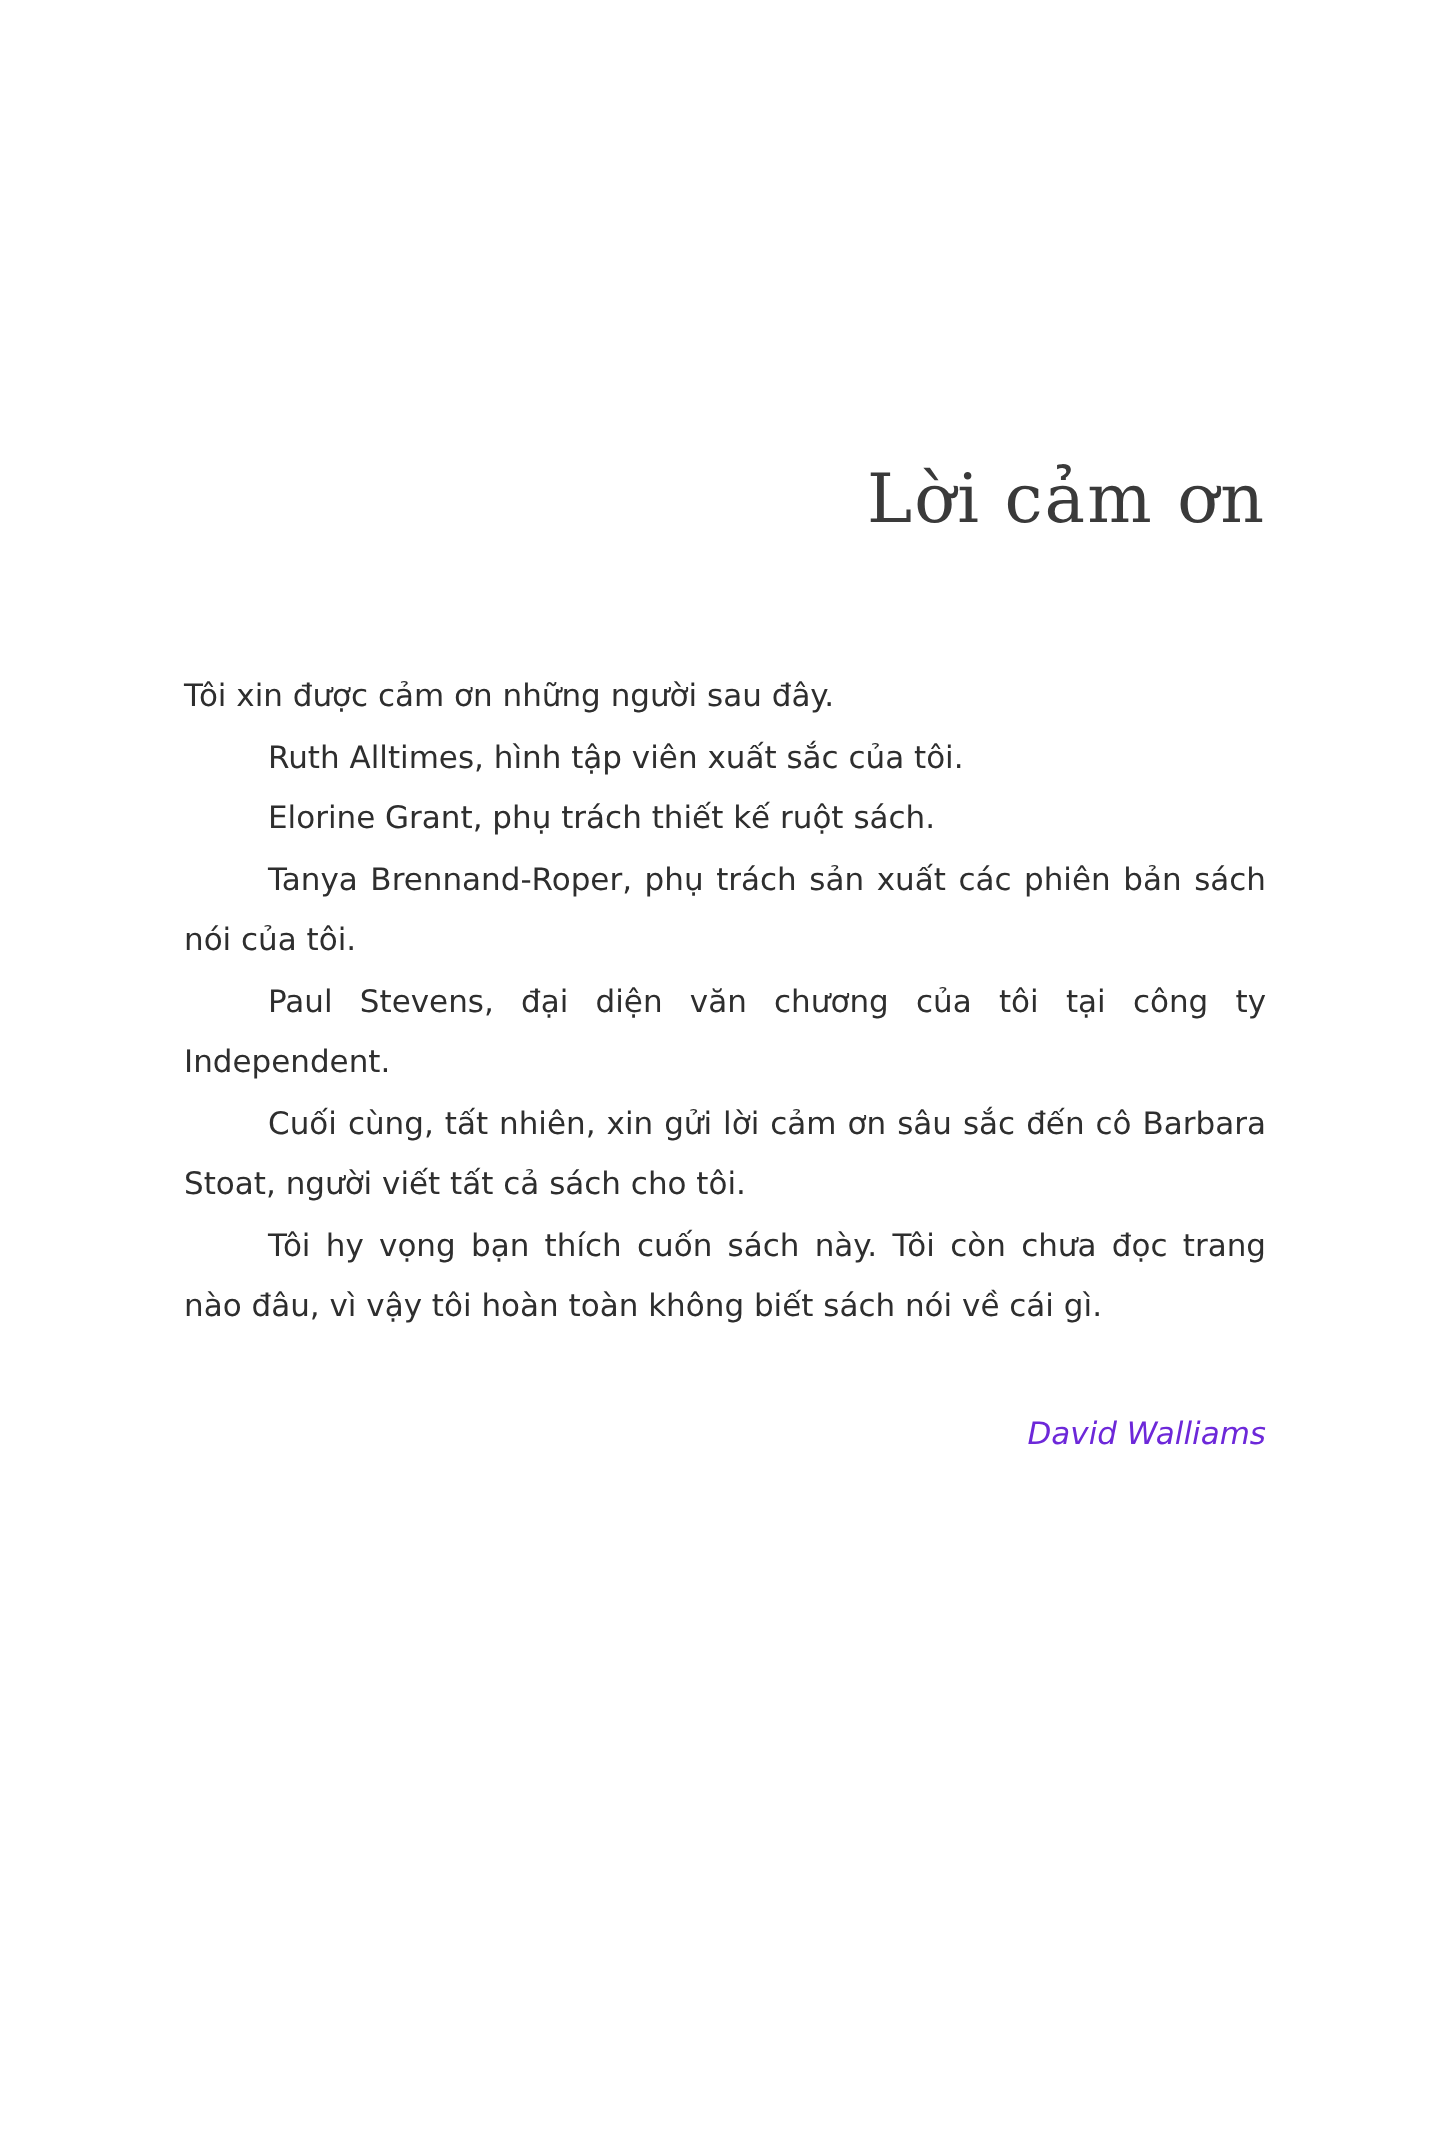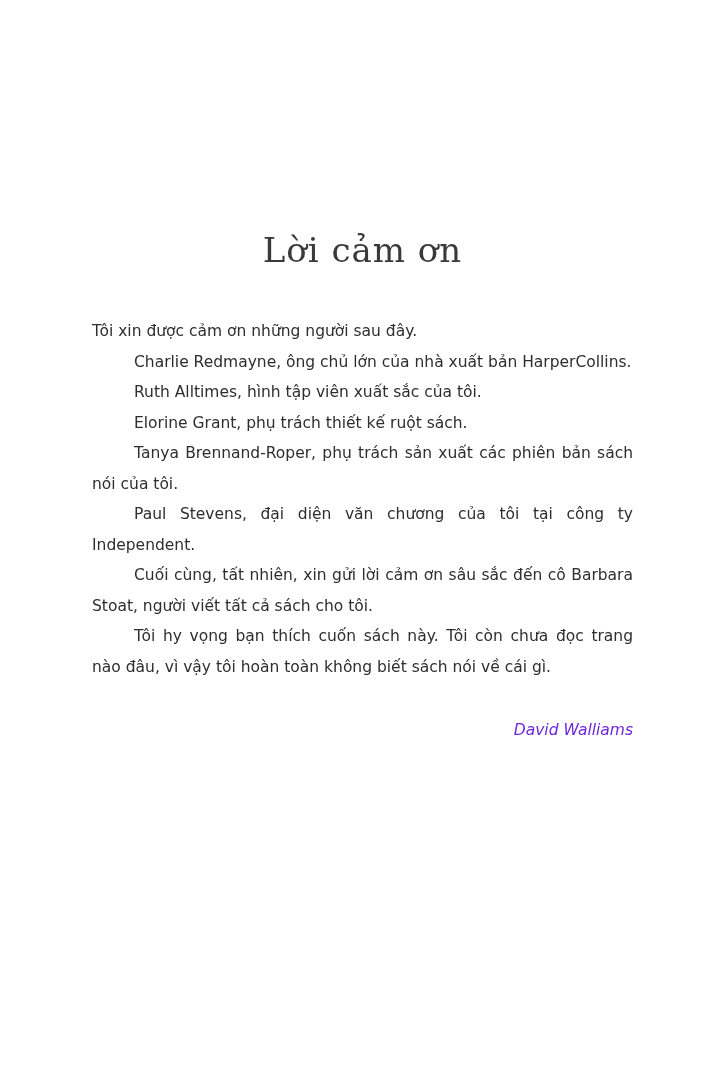--- a/index.html
+++ b/index.html
@@ -17,30 +17,30 @@
   .page {
     position: relative;
     width: 725px;
     height: 1066px;
     box-sizing: border-box;
     padding: 0 92px;
   }
   .page-title {
     margin: 0;
     padding-top: 228px;
-    text-align: center;
+    text-align: right;
     font-family: "DejaVu Serif", serif;
     font-weight: 400;
     font-size: 34px;
     line-height: 44px;
     letter-spacing: 1px;
     color: #3a3a3a;
   }
   .body-copy {
-    margin-top: 44px;
+    margin-top: 61px;
   }
   .para {
     margin: 0;
     font-family: "DejaVu Sans", sans-serif;
     font-size: 15.5px;
     line-height: 30.5px;
     color: #2e2e2e;
     text-align: justify;
     text-justify: inter-word;
     hyphens: none;
@@ -64,21 +64,20 @@
 </style>
 </head>
 <body>
 
 <div class="page">
 
   <h1 class="page-title">Lời cảm ơn</h1>
 
   <div class="body-copy">
     <p class="para first">Tôi xin được cảm ơn những người sau đây.</p>
-    <p class="para indent">Charlie Redmayne, ông chủ lớn của nhà xuất bản HarperCollins.</p>
     <p class="para indent">Ruth Alltimes, hình tập viên xuất sắc của tôi.</p>
     <p class="para indent">Elorine Grant, phụ trách thiết kế ruột sách.</p>
     <p class="para indent">Tanya Brennand-Roper, phụ trách sản xuất các phiên bản sách nói của tôi.</p>
     <p class="para indent">Paul Stevens, đại diện văn chương của tôi tại công ty Independent.</p>
     <p class="para indent">Cuối cùng, tất nhiên, xin gửi lời cảm ơn sâu sắc đến cô Barbara Stoat, người viết tất cả sách cho tôi.</p>
     <p class="para indent">Tôi hy vọng bạn thích cuốn sách này. Tôi còn chưa đọc trang nào đâu, vì vậy tôi hoàn toàn không biết sách nói về cái gì.</p>
   </div>
 
   <p class="signature">David Walliams</p>
 

